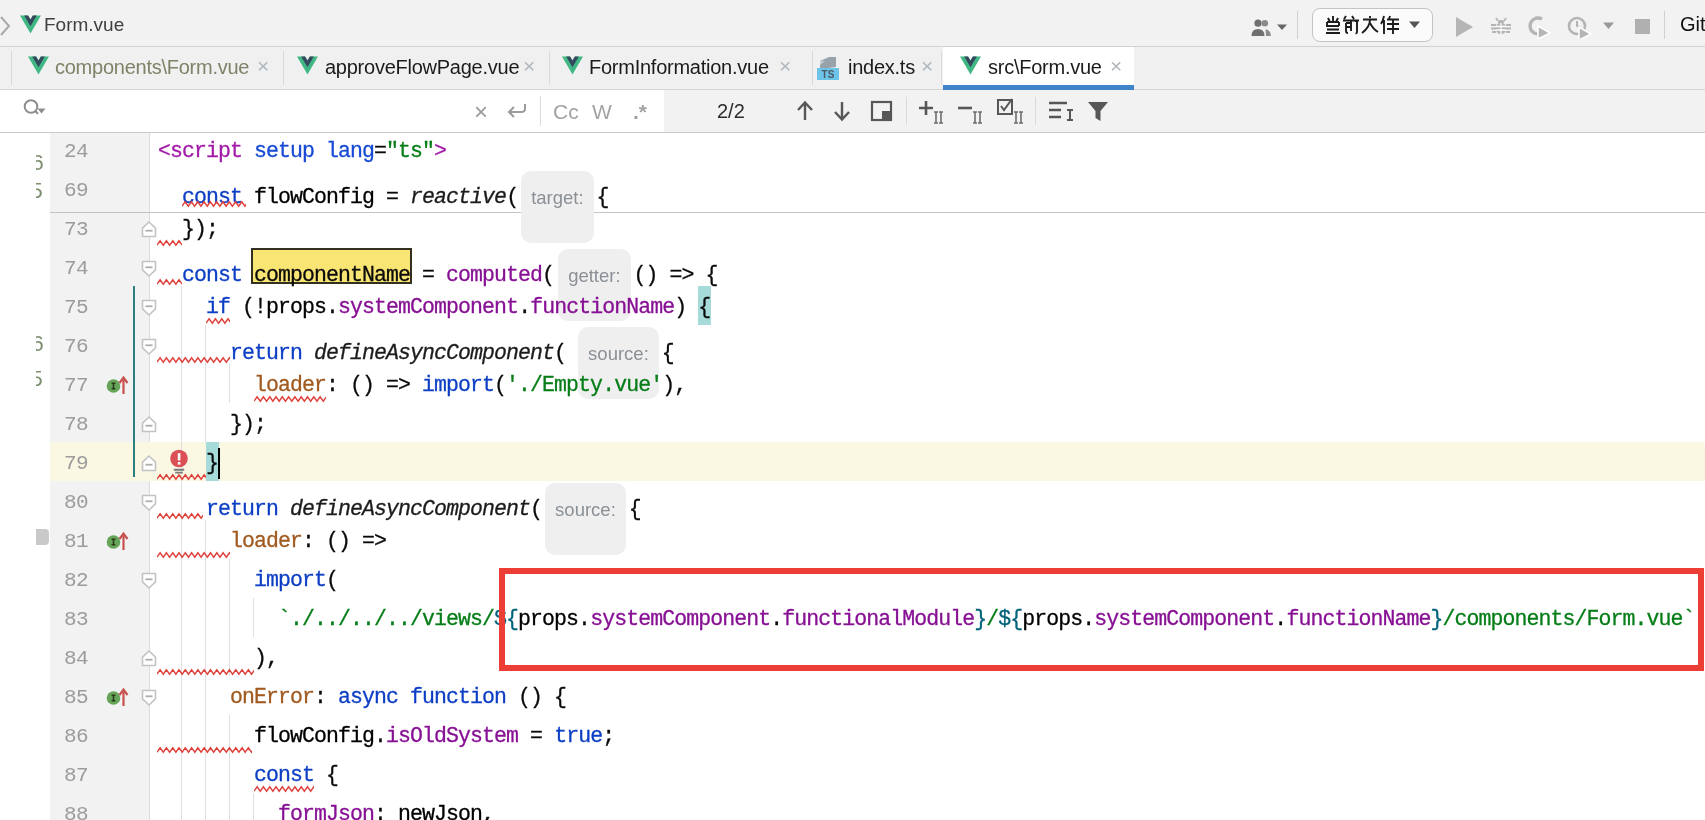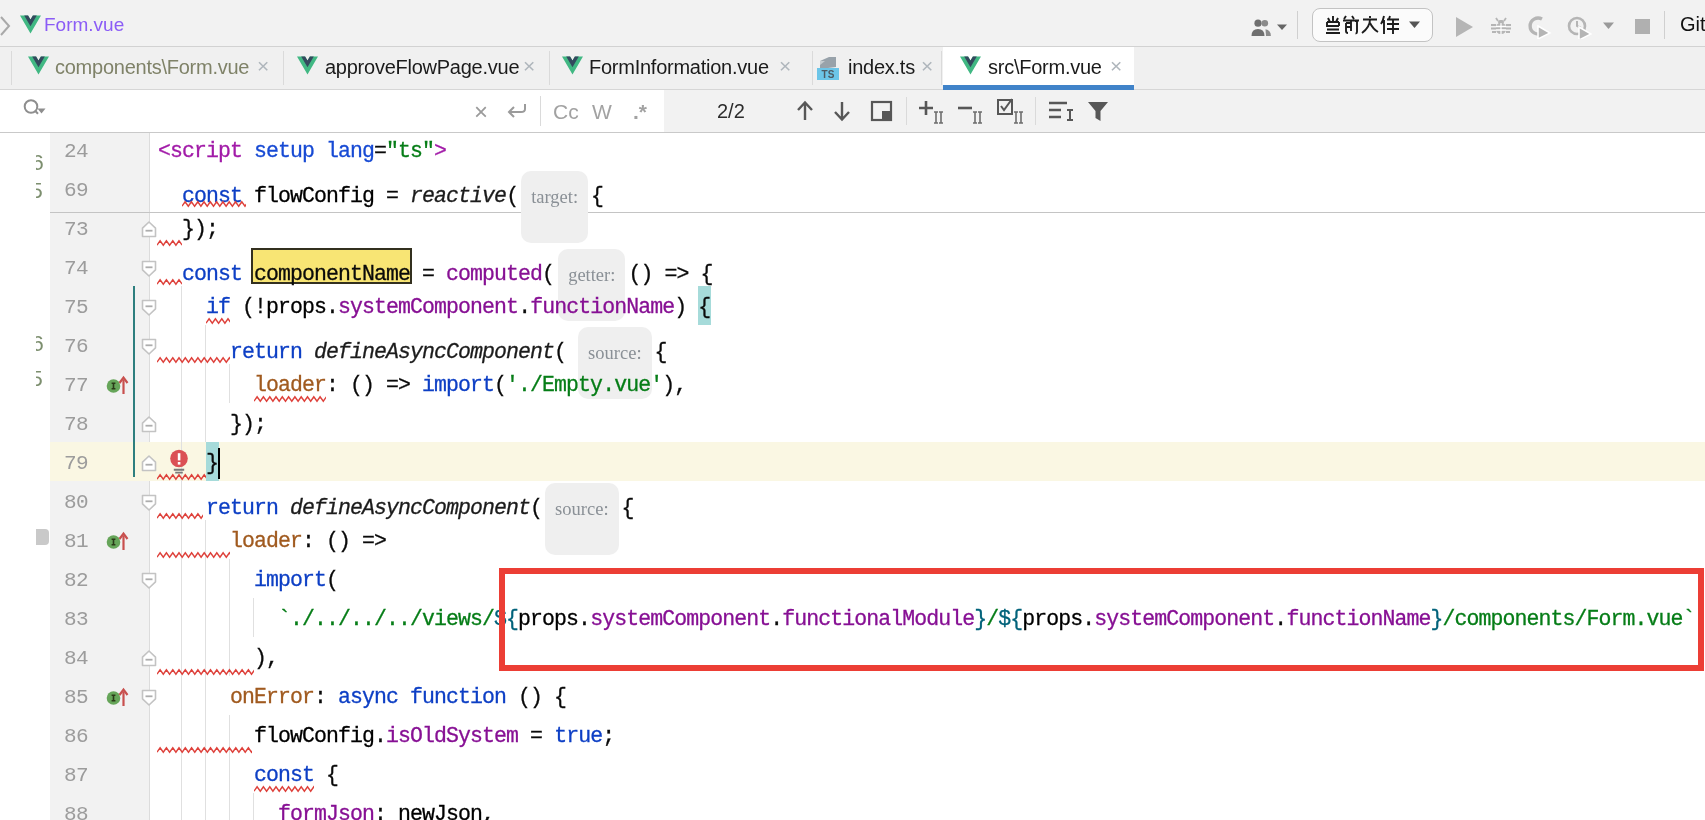--- a/index.html
+++ b/index.html
@@ -10,34 +10,34 @@
 #editor{position:absolute;left:8px;top:130px;width:1705px;height:690px;background:#fff;margin-left:28px;}
 .abs{position:absolute;}
 .tabtext{font-size:20px;color:#1b1b1b;position:absolute;top:0;height:38px;line-height:40px;white-space:pre;letter-spacing:-0.25px;}
 .cross{position:absolute;color:#AFB6BC;font-size:21px;line-height:38px;top:0;}
 .vsep{position:absolute;top:4px;height:34px;width:1px;background:#DADADA;}
 .line{position:absolute;left:0;width:1705px;height:39px;line-height:39px;white-space:pre;font-family:"Liberation Mono",monospace;font-size:21.5px;letter-spacing:-0.9px;color:#0a0a0a;z-index:5;-webkit-text-stroke:0.3px currentColor;}
 .num{position:absolute;width:52px;text-align:right;height:39px;line-height:39px;font-family:"Liberation Mono",monospace;font-size:21px;letter-spacing:-0.6px;color:#9C9C9C;z-index:5;}
 .kw{color:#0D3FC5}.str{color:#067D17}.mem{color:#871094}.tag{color:#A21BA8}
 .attr{color:#174AD4}.glob{color:#000000}.prop{color:#A05A1F}.dlm{color:#00627A}
 .it{font-style:italic;color:#1c1c1c}
-.hint{display:inline-block;background:#EFEFEF;color:#8A9096;border-radius:10px;letter-spacing:0;-webkit-text-stroke:0 transparent;font-family:Liberation Serif, serif;font-size:18.5px;line-height:29px;height:48px;padding:12px 10px;margin:0 3px 0 4px;vertical-align:-1px;}
+.hint{display:inline-block;background:#EFEFEF;color:#8A9096;border-radius:10px;letter-spacing:0;-webkit-text-stroke:0 transparent;font-family:Liberation Sans, sans-serif;font-size:18.5px;line-height:29px;height:48px;padding:12px 10px;margin:0 3px 0 4px;vertical-align:-1px;}
 .sq{position:absolute;z-index:6;}
 .fold{position:absolute;z-index:6;}
 .guide{position:absolute;width:1.3px;background:#E0E0E0;z-index:1;}
 </style></head><body>
 <div id="titlebar">
     <svg class="abs" style="left:-3px;top:15px" width="14" height="22" viewBox="0 0 14 22">
       <path d="M4,2 L12,11 L4,20" fill="none" stroke="#A9A9A9" stroke-width="2"></path>
     </svg>
     <svg width="21" height="19" viewBox="0 0 262 227" style="position:absolute;left:20px;top:15px">
       <path fill="#41B883" d="M161.1,0l-30.2,52.4L100.6,0H0l130.9,226.7L261.7,0z"></path>
       <path fill="#34495E" d="M161.1,0l-30.2,52.4L100.6,0H52.3l78.5,136L209.4,0z"></path>
     </svg>
-    <div class="abs" style="left:44px;top:0;height:47px;line-height:49px;font-size:19px;color:#8b5cf6">Form.vue</div>
+    <div class="abs" style="left:44px;top:0;height:47px;line-height:49px;font-size:19px;color:#404040">Form.vue</div>
     <svg class="abs" style="left:1250px;top:17px" width="22" height="22" viewBox="0 0 22 22">
 <circle cx="8" cy="6.2" r="3.6" fill="#6F6F6F"></circle>
       <path d="M1.5,19 q0,-7 6.5,-7 q6.5,0 6.5,7 z" fill="#6F6F6F"></path>
 <circle cx="14.8" cy="6.2" r="3.3" fill="#8B8B8B"></circle>
 <path d="M15.5,12.3 q5.4,0.9 5.4,6.7 L16,19" fill="#8B8B8B"></path>
     </svg>
     <svg class="abs" style="left:1276px;top:23px" width="12" height="8" viewBox="0 0 12 8">
       <path d="M1,1.5 L6,7 L11,1.5 Z" fill="#666"></path>
     </svg>
     <div class="abs" style="left:1297px;top:11px;width:1px;height:28px;background:#D0D0D0"></div>

